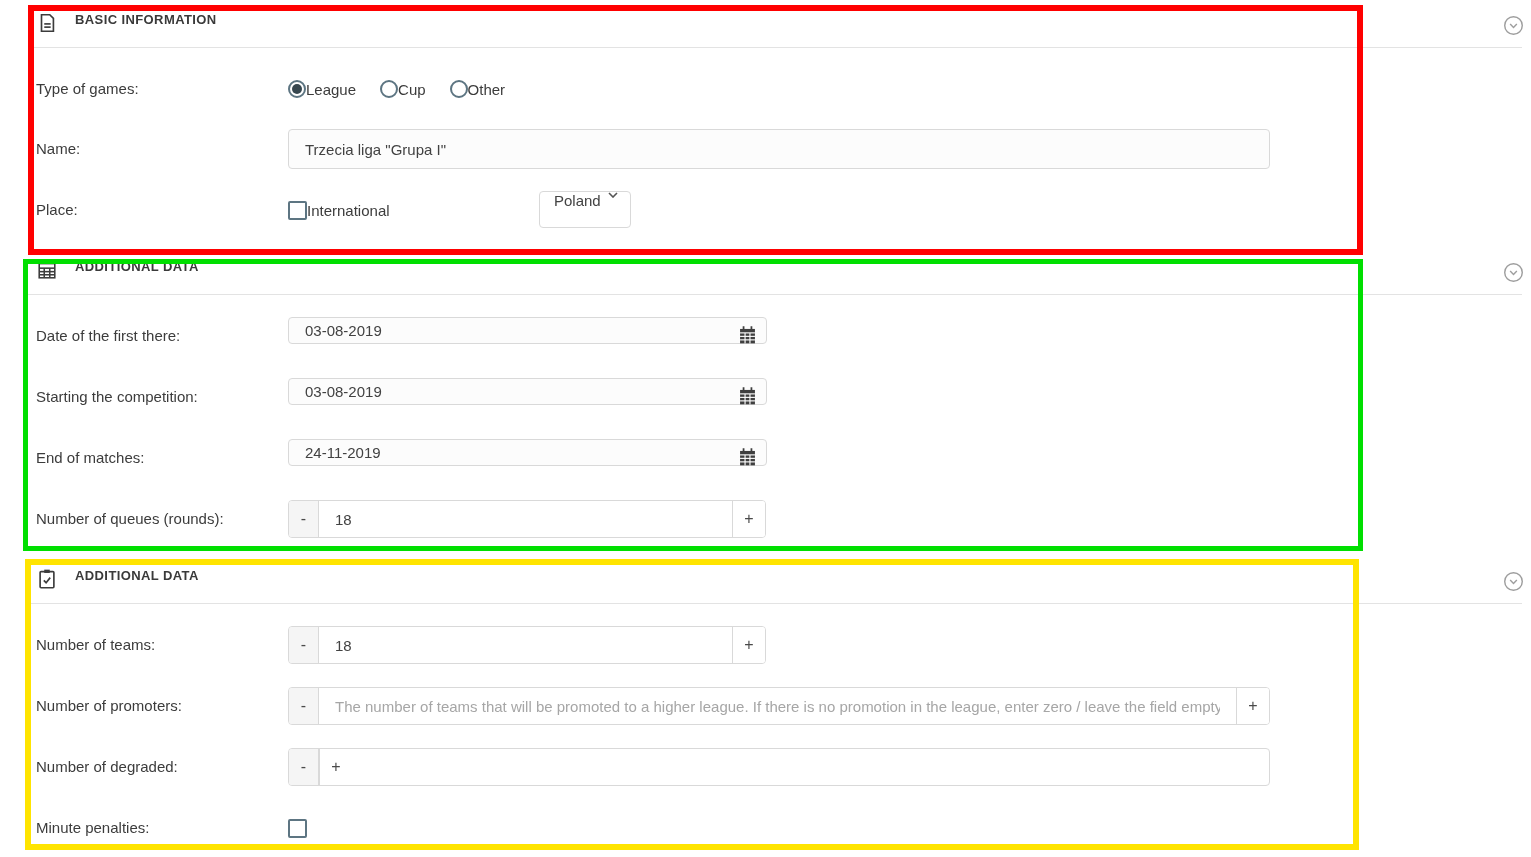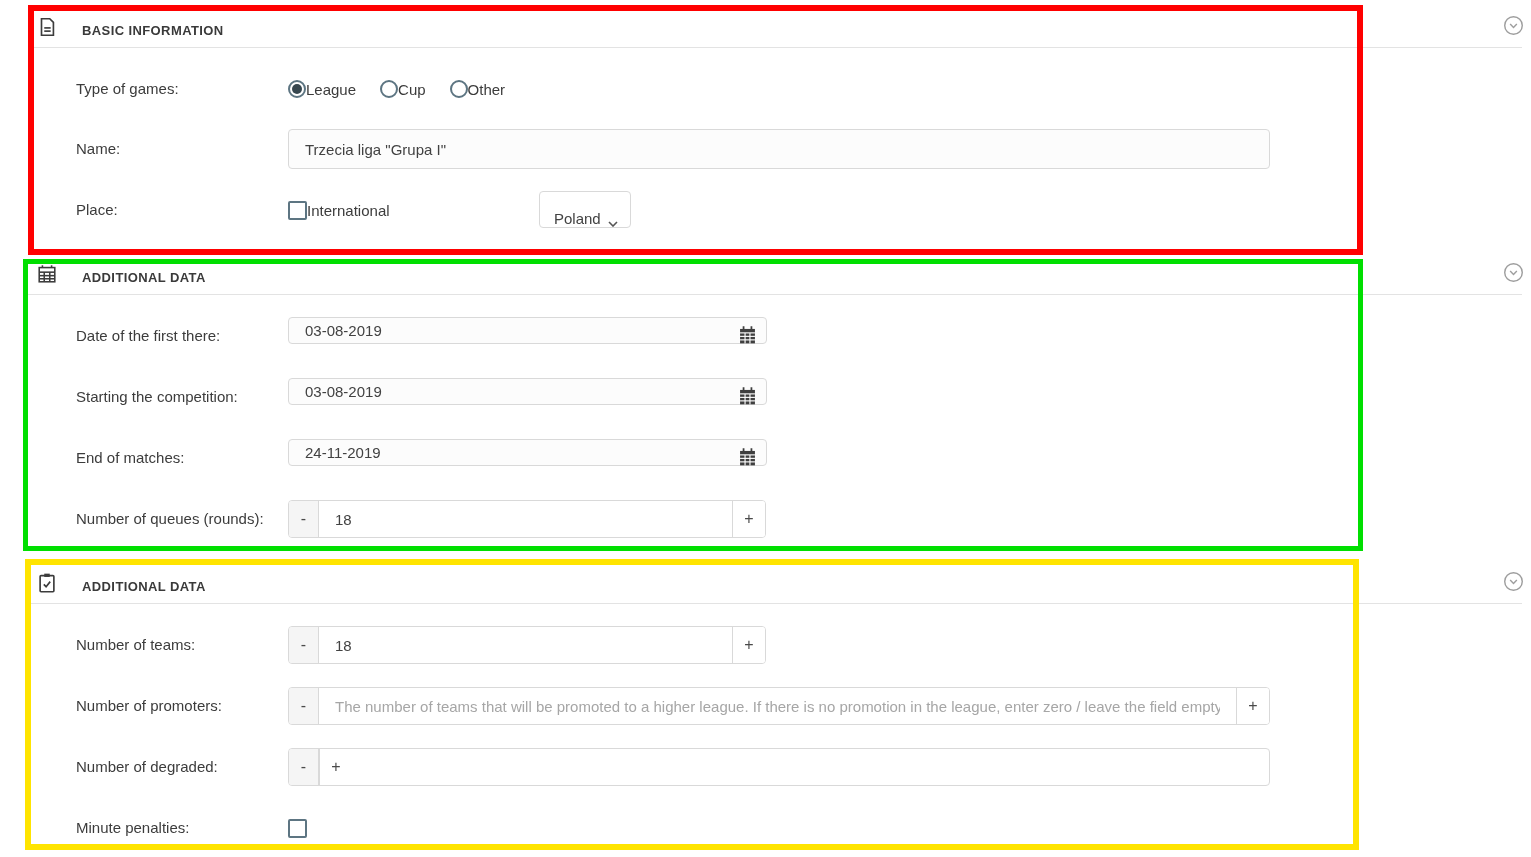--- a/index.html
+++ b/index.html
@@ -6,26 +6,26 @@
   html,body { width: 1531px; height: 857px; }
   body {
     position: relative;
     background: #ffffff;
     font-family: "Liberation Sans", sans-serif;
     color: #3c3c3c;
     overflow: hidden;
   }
 
   
-  .hdr { position: absolute; left: 36px; height: 26px; display: flex; align-items: flex-end; gap: 24px; }
+  .hdr { position: absolute; left: 36px; height: 26px; display: flex; align-items: flex-start; gap: 17px; }
   .hdr-title { font-size: 13px; font-weight: bold; letter-spacing: .4px; color: #3a3a3a; }
   .divider { position: absolute; left: 28px; width: 1494px; height: 1px; background: #e3e3e3; }
 
   
-  .row-label { position: absolute; left: 36px; font-size: 15px; color: #3c3c3c; line-height: 18px; margin-left: 40px; }
+  .row-label { position: absolute; left: 36px; font-size: 15px; color: #3c3c3c; line-height: 18px; }
 
   
   .text-input {
     position: absolute; border: 1px solid #d9d9d9; border-radius: 4px;
     background: #fcfcfc; font-size: 15px; color: #424242;
     padding: 0 16px; font-family: inherit; outline: none;
   }
   .date-wrap { position: absolute; left: 288px; width: 479px; height: 27px; }
   .date-wrap .text-input { position: absolute; left: 0; top: 0; width: 100%; height: 100%; }
   .cal-btn { position: absolute; right: 9px; top: 8px; width: 22px; height: 22px; cursor: pointer; background: none; border: none; padding: 0; }
@@ -59,21 +59,21 @@
   .radio.sel::after { content: ""; position: absolute; inset: 2px; border-radius: 50%; background: #37474f; }
   .opt-label { font-size: 15px; color: #3c3c3c; margin-left: 0; }
   .opt-gap { margin-left: 24px; }
   .checkbox {
     width: 19px; height: 19px; border: 2px solid #5d7582; border-radius: 2px;
     background: #fff; cursor: pointer; flex: none;
   }
   .select {
     position: absolute; left: 539px; top: 191px; width: 92px; height: 37px;
     border: 1px solid #d9d9d9; border-radius: 4px; background: #fff;
-    display: flex; align-items: flex-end; justify-content: space-between;
+    display: flex; align-items: flex-start; justify-content: space-between;
     padding: 0 12px 0 14px; font-size: 15px; color: #424242; cursor: pointer;
   }
 
   
   .chev { position: absolute; left: 1503px; width: 21px; height: 21px; cursor: pointer; background: none; border: none; padding: 0; }
 
   
   .ann { position: absolute; pointer-events: none; border-style: solid; }
   #ann-red    { left: 28px; top: 5px;   width: 1335px; height: 250px; border-width: 6px; }
   #ann-green  { left: 23px; top: 259px; width: 1340px; height: 292px; border-width: 5px; }

